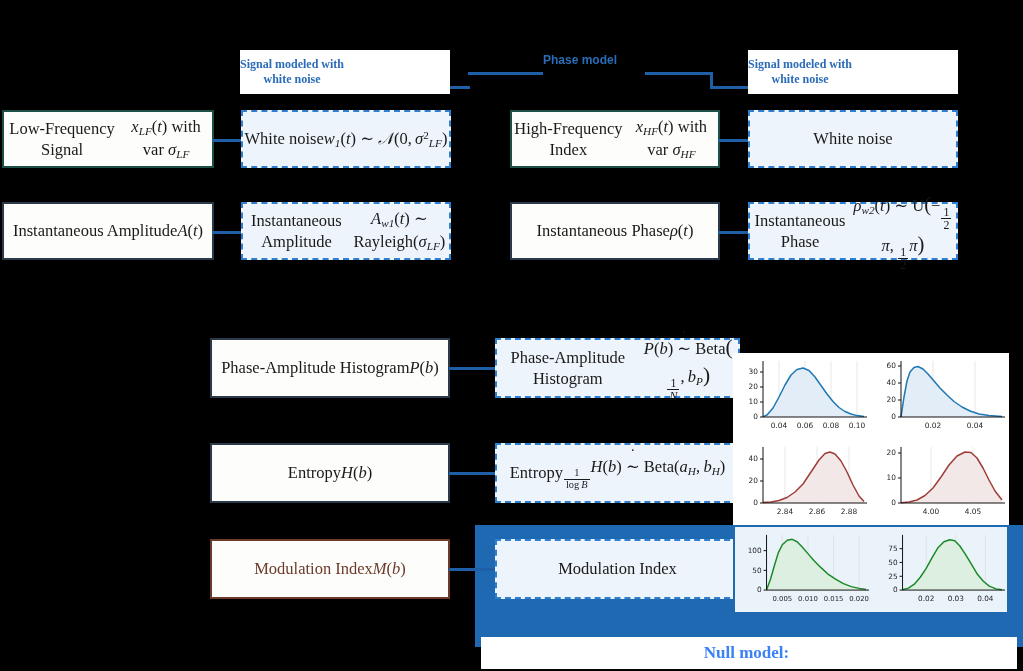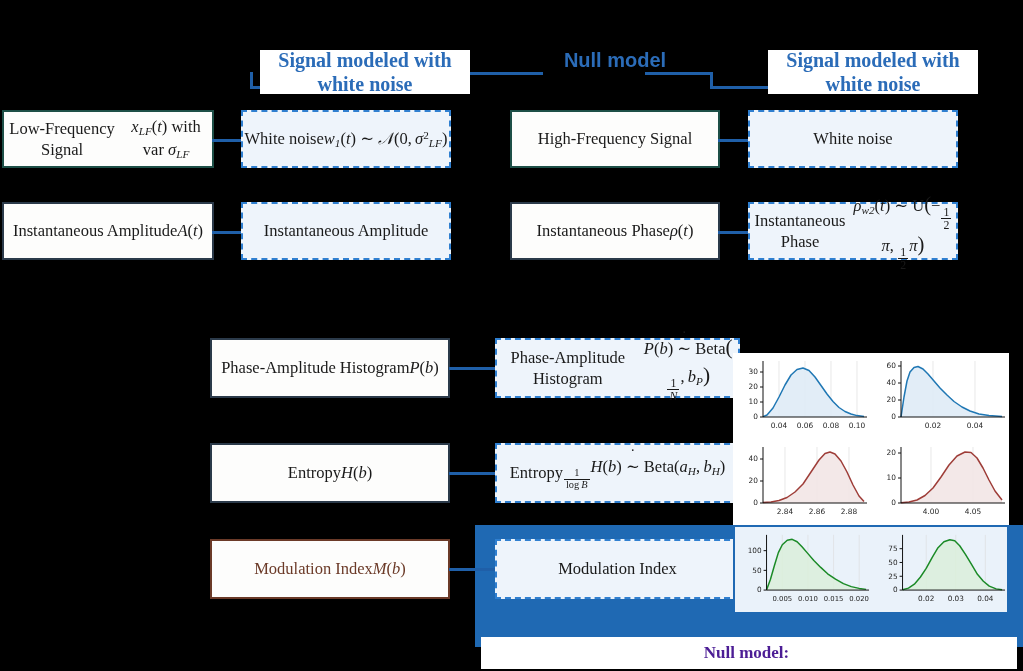--- a/index.html
+++ b/index.html
@@ -30,40 +30,40 @@
   .box-dashed{
     background:#eef4fb;
     border:2.5px dashed #2f7fd0;
     font-size:16.5px;
     z-index:6;
   }
 
   
   .hdr{
     position:absolute;box-sizing:border-box;background:#ffffff;
-    color:#2b6cb8;font-size:20px;font-weight:700;
-    display:flex;align-items:center;justify-content:center;text-align:center;
-    line-height:1.22;z-index:8;margin-left:20px;
+    color:#2b6cb8;font-size:12px;font-weight:700;
+    display:flex;align-items:center;text-align:center;
+    line-height:1.22;z-index:8;
   }
   .hdr.sans{font-family:"Liberation Sans","DejaVu Sans",sans-serif;}
 
   
   .hline{position:absolute;background:#1f5fa8;height:3px;z-index:4;}
   .vline{position:absolute;background:#1f5fa8;width:3px;z-index:4;}
 
   
   .hl-panel{
     position:absolute;background:#1f69b3;z-index:2;
   }
   .caption{
     position:absolute;box-sizing:border-box;background:#ffffff;
     display:flex;align-items:center;justify-content:center;
     color:#2b6cb8;font-size:17px;z-index:9;white-space:nowrap;
   }
-  .caption b{color:#4c1d95;font-weight:700;margin-right:5px;}
+  .caption b{color:#3b82f6;font-weight:700;margin-right:5px;}
 
   
   .plots{
     position:absolute;background:#ffffff;z-index:7;
     display:flex;flex-direction:column;box-sizing:border-box;
   }
   .prow{display:flex;flex:1;box-sizing:border-box;}
   .prow.hlrow{background:#eaf2fa;border:2px solid #1f69b3;}
   .pcell{flex:1;position:relative;box-sizing:border-box;}
   .pcell svg{display:block;width:100%;height:100%;}
@@ -98,21 +98,21 @@
   <div class="hline" style="left:710px;top:86px;width:80px;"></div>
 
   <div class="hdr" style="left:240px;top:50px;width:210px;height:44px;">
     <span>
       <span>Signal modeled with</span><br>
       <span>white noise</span>
     </span>
   </div>
 
   <div class="hdr sans" style="left:543px;top:48px;width:104px;height:24px;background:transparent;">
-    <span>Null model</span>
+    <span>Phase model</span>
   </div>
 
   <div class="hdr" style="left:748px;top:50px;width:210px;height:44px;">
     <span>
       <span>Signal modeled with</span><br>
       <span>white noise</span>
     </span>
   </div>
 
   <div class="hline" style="left:212px;top:139px;width:34px;"></div>
@@ -126,39 +126,45 @@
   </div>
 
   <div class="box box-dashed" style="left:241px;top:110px;width:210px;height:58px;">
     <span class="l1">White noise</span>
     <span class="l2">
       <span class="it">w</span><span class="sub">1</span>(<span class="it">t</span>) ∼ <span class="cal">𝒩</span>(0, <span class="it">σ</span><span class="sup">2</span><span class="sub">LF</span>)
     </span>
   </div>
 
   <div class="box box-solid teal" style="left:510px;top:110px;width:210px;height:58px;">
-    <span class="l1">High-Frequency Signal</span>
+    <span class="l1">High-Frequency Index</span>
+    <span class="l2">
+      <span class="it">x</span><span class="sub">HF</span>(<span class="it">t</span>) with var <span class="it">σ</span><span class="sub">HF</span>
+    </span>
   </div>
 
   <div class="box box-dashed" style="left:748px;top:110px;width:210px;height:58px;">
     <span class="l1">White noise</span>
   </div>
 
   <div class="hline" style="left:212px;top:231px;width:34px;"></div>
   <div class="hline" style="left:718px;top:231px;width:34px;"></div>
 
   <div class="box box-solid" style="left:2px;top:202px;width:212px;height:58px;">
     <span class="l1">Instantaneous Amplitude</span>
     <span class="l2">
       <span class="it">A</span>(<span class="it">t</span>)
     </span>
   </div>
 
   <div class="box box-dashed" style="left:241px;top:202px;width:210px;height:58px;">
     <span class="l1">Instantaneous Amplitude</span>
+    <span class="l2">
+      <span class="it">A</span><span class="sub">w1</span>(<span class="it">t</span>) ∼ Rayleigh(<span class="it">σ</span><span class="sub">LF</span>)
+    </span>
   </div>
 
   <div class="box box-solid" style="left:510px;top:202px;width:210px;height:58px;">
     <span class="l1">Instantaneous Phase</span>
     <span class="l2">
       <span class="it">ρ</span>(<span class="it">t</span>)
     </span>
   </div>
 
   <div class="box box-dashed" style="left:748px;top:202px;width:210px;height:58px;">

